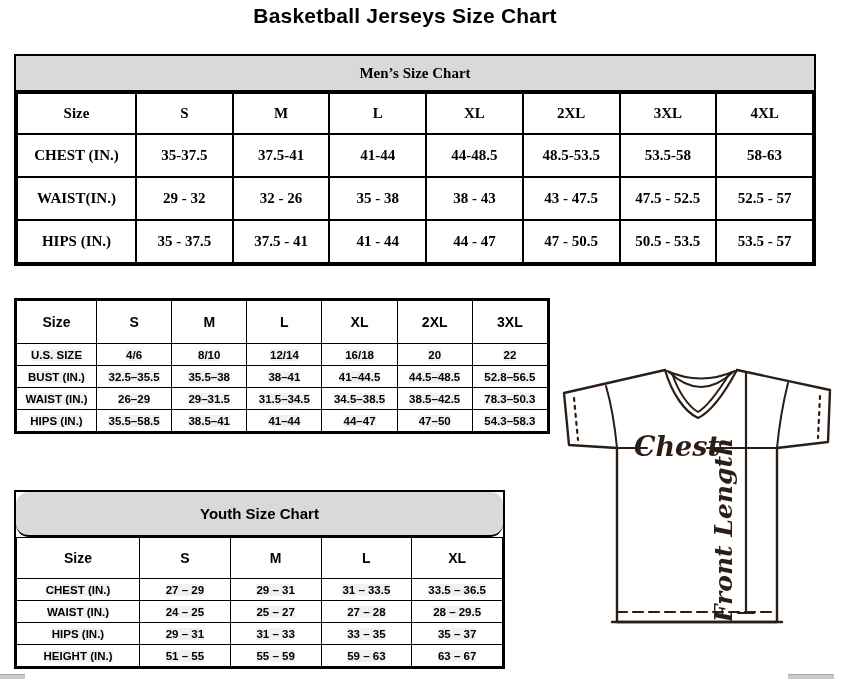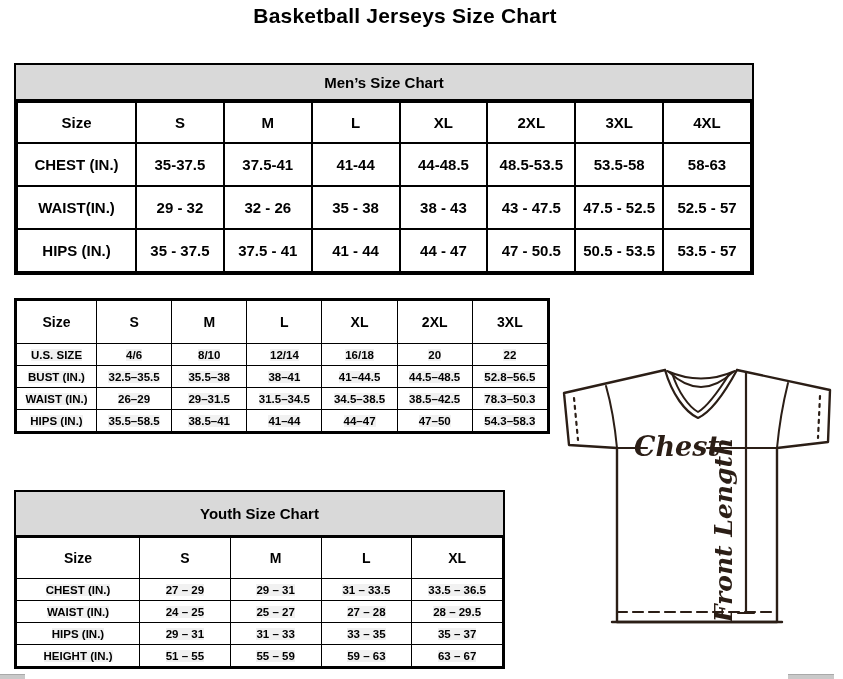--- a/index.html
+++ b/index.html
@@ -14,35 +14,35 @@
   .tbl-wrap{position:absolute;border:2px solid #000;background:#fff;box-sizing:border-box;}
   .tbl-title{
     background:var(--header-bg,#d9d9d9);
     border-bottom:2px solid #000;
     text-align:center;font-weight:bold;font-size:15px;
     display:flex;align-items:center;justify-content:center;
   }
   table{width:100%;border-collapse:collapse;table-layout:fixed;}
   th,td{text-align:center;font-weight:bold;padding:0;}
   
-  .men  {left:14px;top:63px;width:740px;}
+  .men  {left:14px;top:54px;width:802px;font-family:Liberation Serif, serif;}
   .men .tbl-title{height:34px;}
   .men th,.men td{border:2px solid #000;font-size:15px;height:41px;}
   .men tr:first-child th{height:39px;}
   .men .c0{width:117px;}
   
   .small th,.small td{border:1px solid #000;font-size:11.5px;height:21px;}
   .small tr:first-child th{font-size:14px;}
   .small tbody tr:not(:first-child) span{background:#f1f1f1;padding:0 0;}
   .women{left:14px;top:298px;width:536px;}
   .women .tbl-title{height:37px;}
   .women tr:first-child th{height:42px;}
   .women .c0{width:79px;}
   .youth{left:14px;top:490px;width:491px;}
-  .youth .tbl-title{height:43px;}
+  .youth .tbl-title{height:43px;border-radius:13px;}
   .youth tr:first-child th{height:40px;}
   .youth .c0{width:122px;}
   
   .jersey{position:absolute;left:552px;top:352px;}
   .jersey text{
     font-family:"DejaVu Serif","Liberation Serif",serif;
     font-style:italic;font-weight:bold;fill:var(--ink,#2b1e16);
   }
   
   .sb{position:absolute;height:4px;bottom:0;background:#c9c9c9;border-top:1px solid #a9a9a9;}

